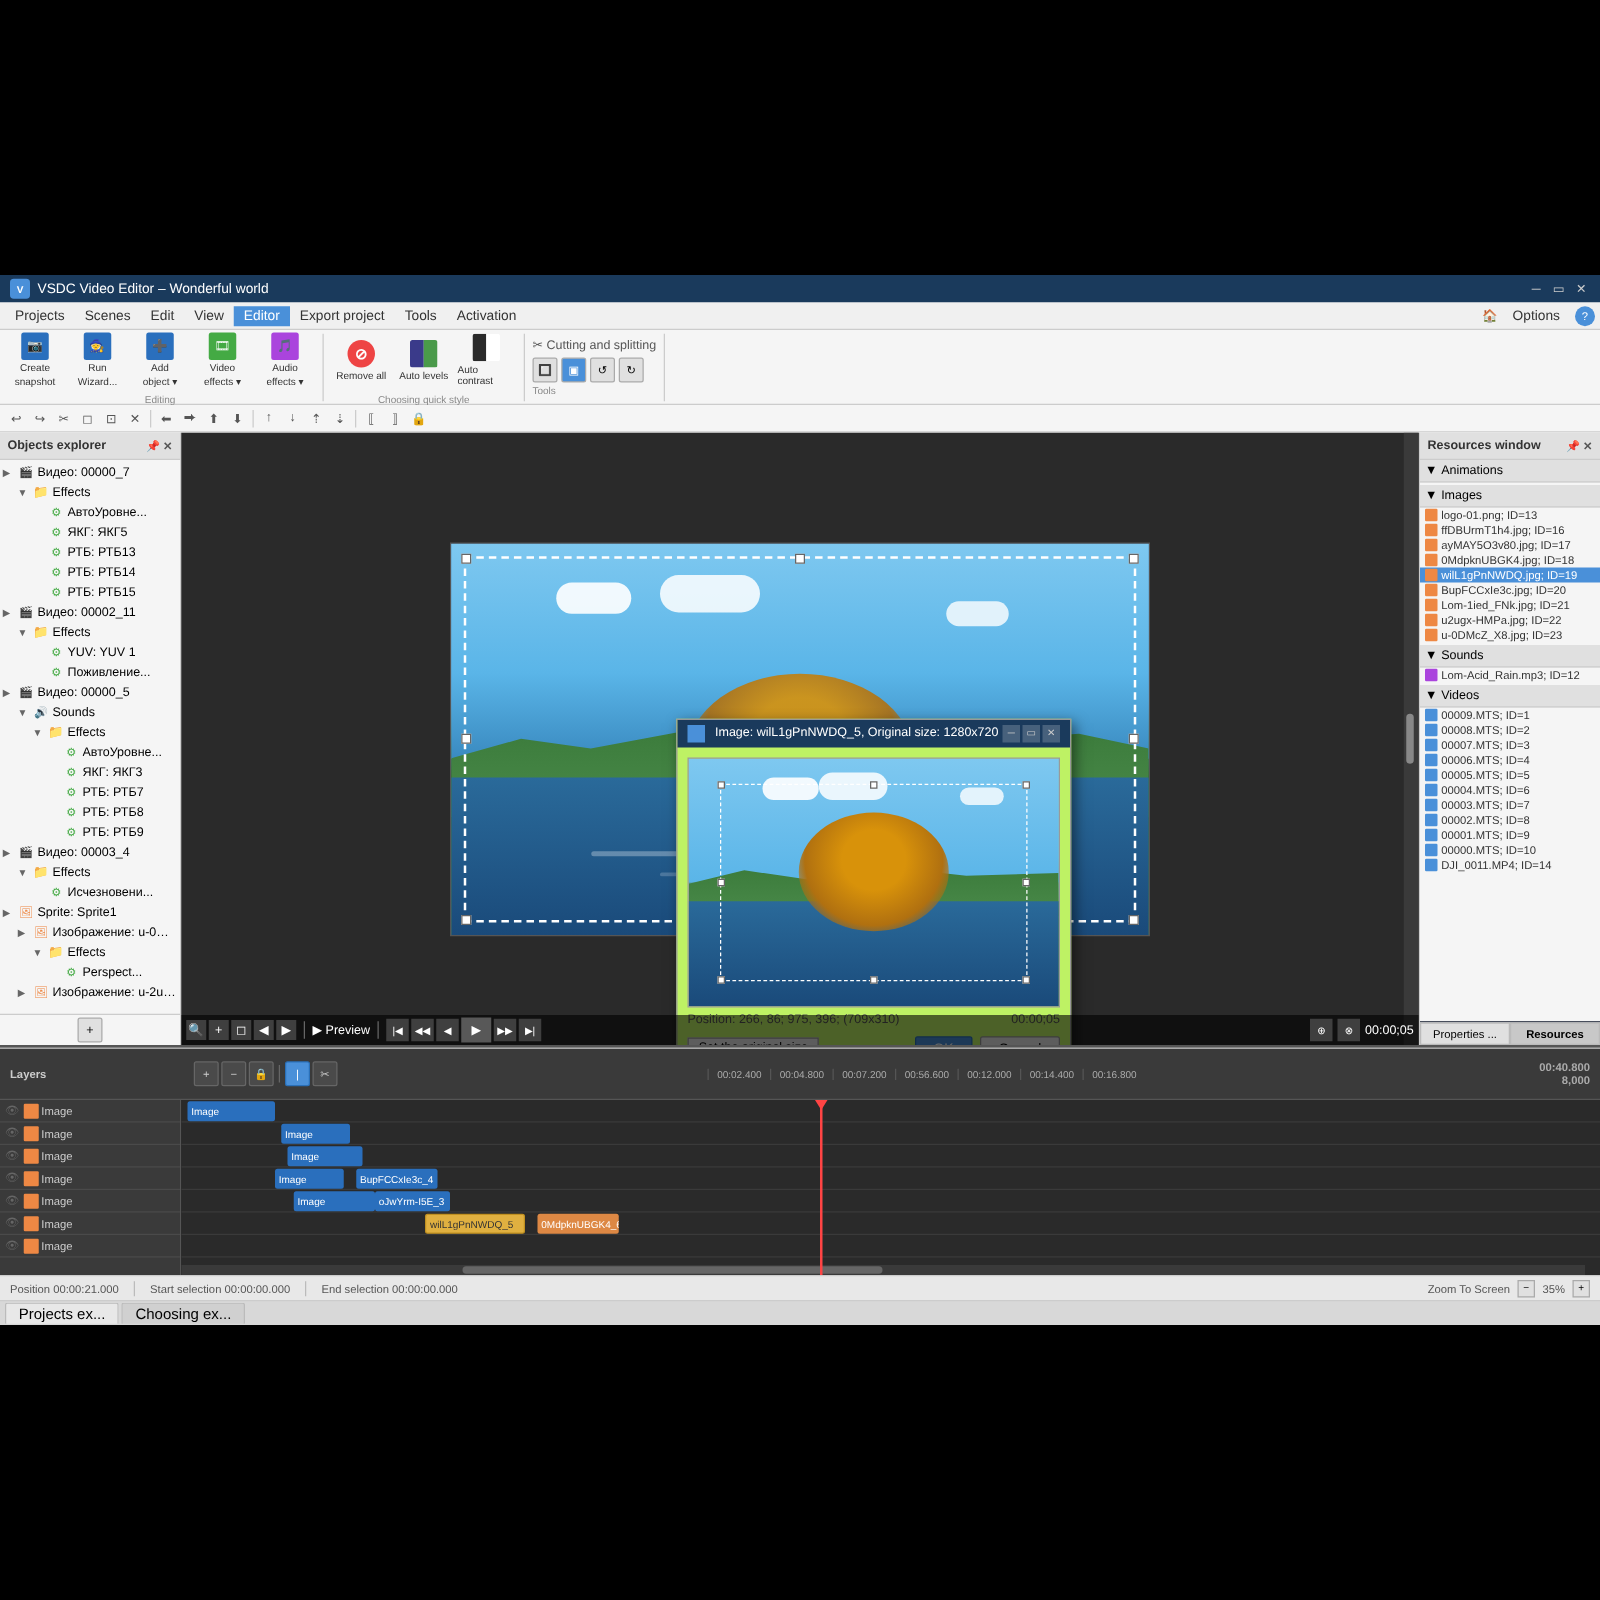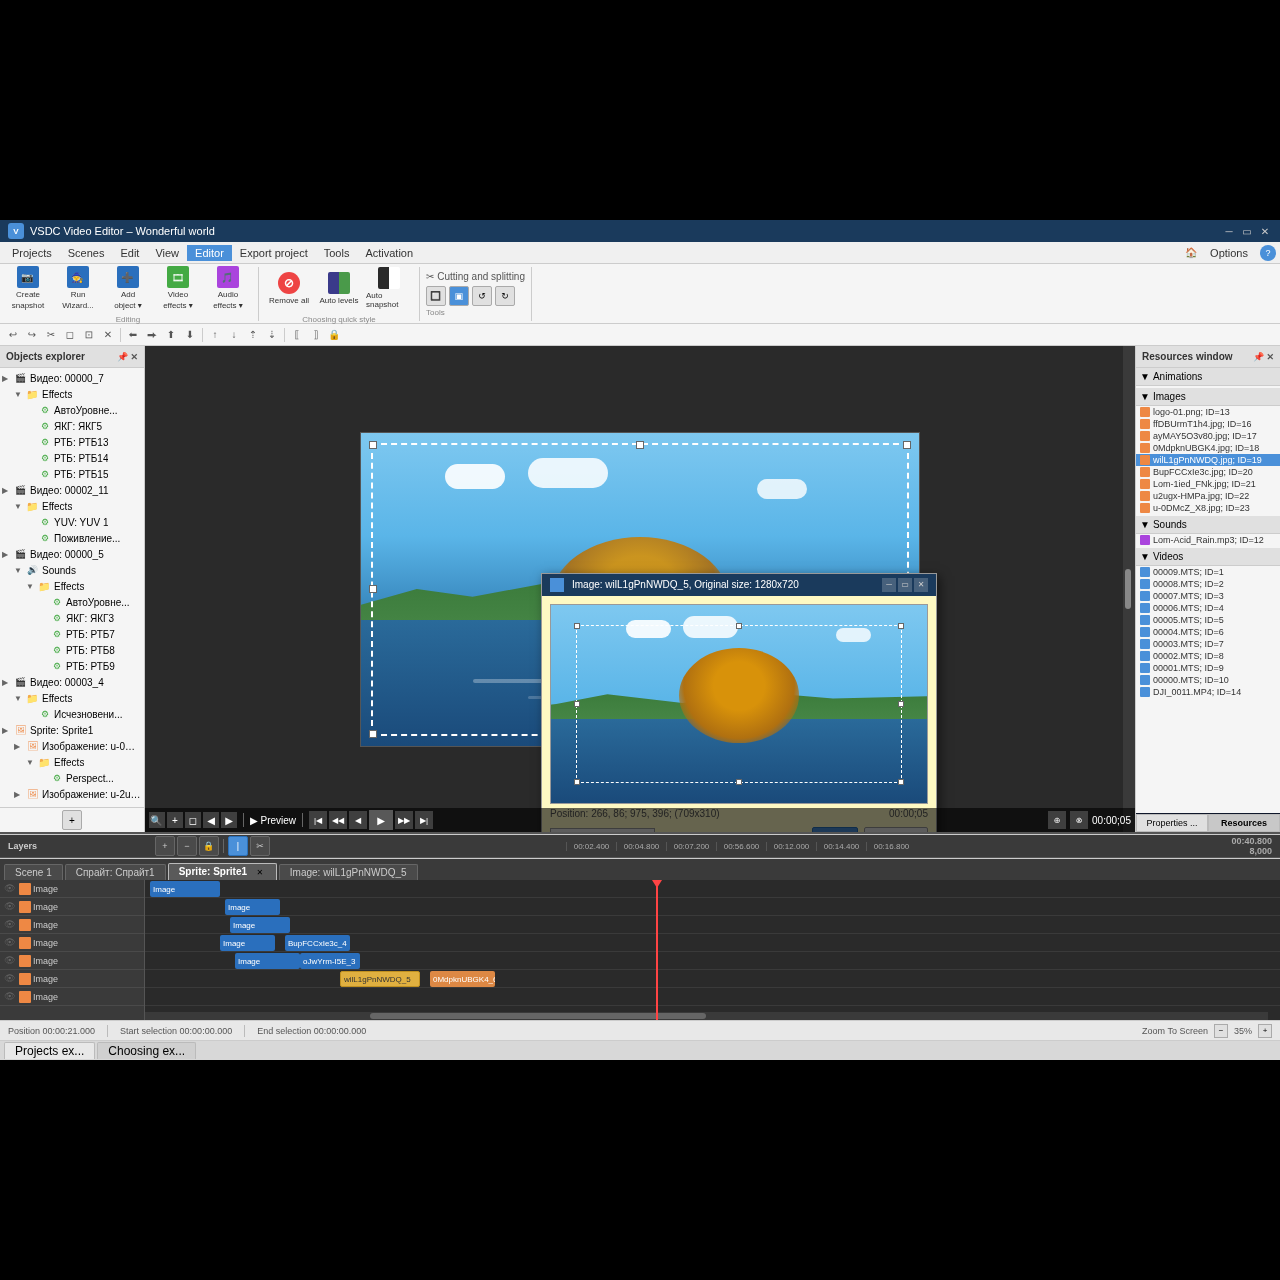--- a/index.html
+++ b/index.html
@@ -131,21 +131,21 @@
       border: none; color: #fff; font-size: 10px; cursor: pointer;
       display: flex; align-items: center; justify-content: center;
     }
     .preview-label { color: #fff; font-size: 10px; }
     .zoom-btn { 
       width: 16px; height: 16px; background: rgba(255,255,255,0.2);
       border: none; color: #fff; font-size: 10px; cursor: pointer;
       display: flex; align-items: center; justify-content: center;
     }
     .dialog {
-      width: 396px; background: #fef9c3; border: 1px solid #999;
+      width: 316px; background: #bef264; border: 1px solid #999;
       box-shadow: 3px 3px 10px rgba(0,0,0,0.5);
       pointer-events: all; position: absolute;
       top: 140px; left: 180px;
     }
     .dialog-title-bar {
       height: 22px; background: #1a3a5c; color: #fff;
       display: flex; align-items: center; justify-content: space-between;
       padding: 0 8px; font-size: 11px;
     }
     .dialog-icon { 
@@ -214,21 +214,21 @@
     .resources-item.selected { background: #4a90d9; color: #fff; }
     .res-thumb {
       width: 10px; height: 10px; border-radius: 1px; flex-shrink: 0;
     }
     .res-thumb.img { background: #e84; }
     .res-thumb.audio { background: #a4d; }
     .res-thumb.video { background: #4a90d9; }
 
     
     .timeline-toolbar {
-      height: 24px; background: #e8e8e8; border-top: 1px solid #ccc; border-bottom: 1px solid #ccc;
+      height: 42px; background: #e8e8e8; border-top: 1px solid #ccc; border-bottom: 1px solid #ccc;
       display: flex; align-items: center; padding: 0 4px; gap: 2px;
     }
     .timeline-btn {
       width: 20px; height: 20px; background: #f0f0f0; border: 1px solid #bbb;
       display: flex; align-items: center; justify-content: center;
       font-size: 9px; cursor: pointer; color: #333; border-radius: 2px;
     }
     .timeline-btn.active { background: #4a90d9; color: #fff; border-color: #2a70b9; }
 
     
@@ -415,21 +415,21 @@
               <div style="flex:1;background:#3a3a8a;"></div>
               <div style="flex:1;background:#4a9a4a;"></div>
             </div>
             <span style="font-size:8px;">Auto levels</span>
           </div>
           <div class="toolbar-btn">
             <div style="width:22px;height:22px;border-radius:2px;overflow:hidden;display:flex;">
               <div style="flex:1;background:#2a2a2a;"></div>
               <div style="flex:1;background:#ffffff;"></div>
             </div>
-            <span style="font-size:8px;">Auto snapshot</span>
+            <span style="font-size:8px;">Auto contrast</span>
           </div>
         </div>
         <span style="font-size:8px;color:#888;">Choosing quick style</span>
       </div>
     </div>
 
     <div class="toolbar-group">
       <div style="display:flex;flex-direction:column;">
         <span style="font-size:10px;color:#555;margin-bottom:4px;">✂ Cutting and splitting</span>
         <div style="display:flex;gap:3px;align-items:center;">
@@ -896,26 +896,20 @@
           <span style="width:50px;text-align:center;border-left:1px solid #555;">00:56.600</span>
           <span style="width:50px;text-align:center;border-left:1px solid #555;">00:12.000</span>
           <span style="width:50px;text-align:center;border-left:1px solid #555;">00:14.400</span>
           <span style="width:50px;text-align:center;border-left:1px solid #555;">00:16.800</span>
         </div>
         <div style="flex:1;"></div>
         <span style="font-size:9px;color:#aaa;font-weight:bold;min-width:60px;text-align:right;">00:40.800<br>8,000</span>
       </div>
     </div>
 
-    <div class="tab-bar" style="background:#3a3a3a;border-bottom:none;">
-      <div class="tab" style="background:#4a4a4a;border-color:#666;color:#ccc;">Scene 1</div>
-      <div class="tab" style="background:#4a4a4a;border-color:#666;color:#ccc;">Спрайт: Спрайт1</div>
-      <div class="tab active" style="background:#5a5a5a;color:#fff;">Sprite: Sprite1 <button class="tab-close">✕</button></div>
-      <div class="tab" style="background:#4a4a4a;border-color:#666;color:#ccc;">Image: wilL1gPnNWDQ_5</div>
-    </div>
 
     <div class="timeline-area">
 
       <div class="timeline-left" style="background:#3a3a3a;border-right:1px solid #555;">
         <div class="timeline-layer" style="border-bottom:1px solid #4a4a4a;color:#ccc;">
           <span class="layer-eye">👁</span>
           <div class="layer-icon img-layer"></div>
           <span style="font-size:9px;">Image</span>
         </div>
         <div class="timeline-layer" style="border-bottom:1px solid #4a4a4a;color:#ccc;">

